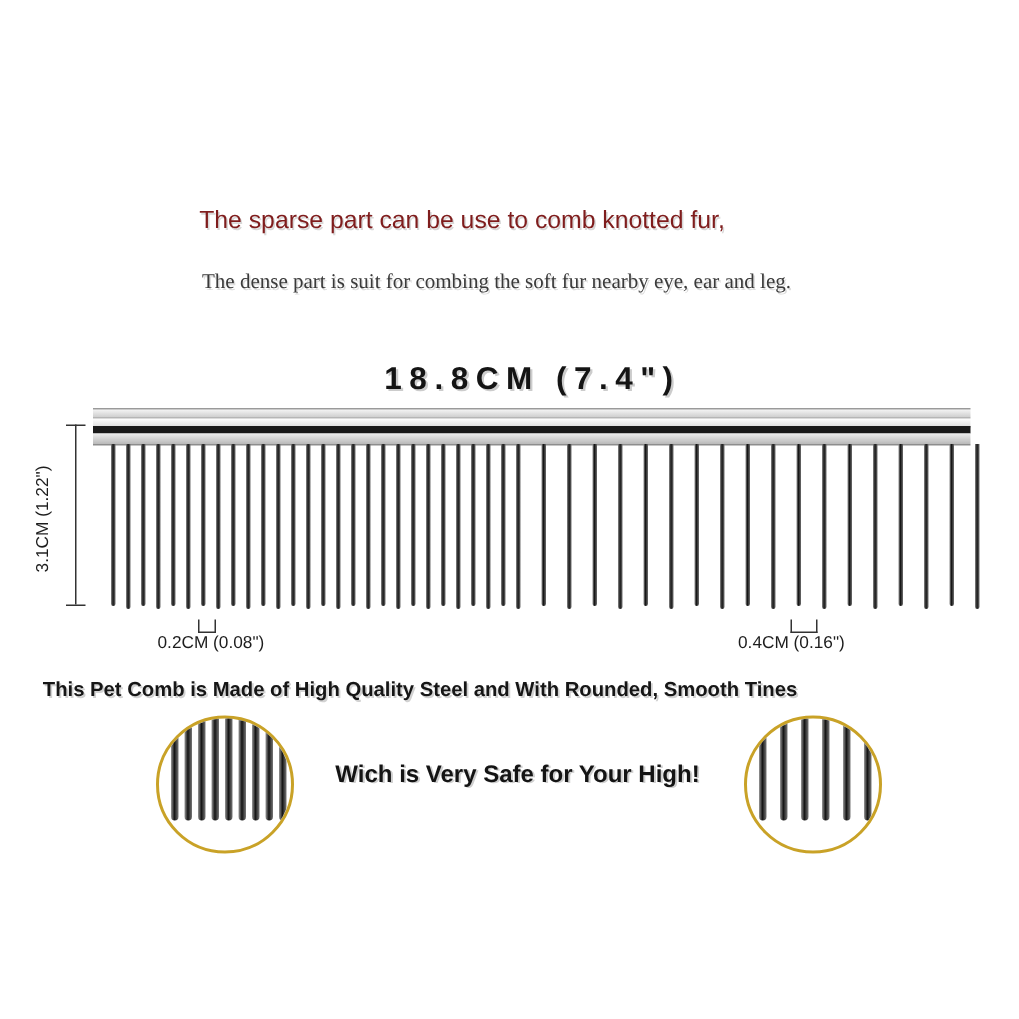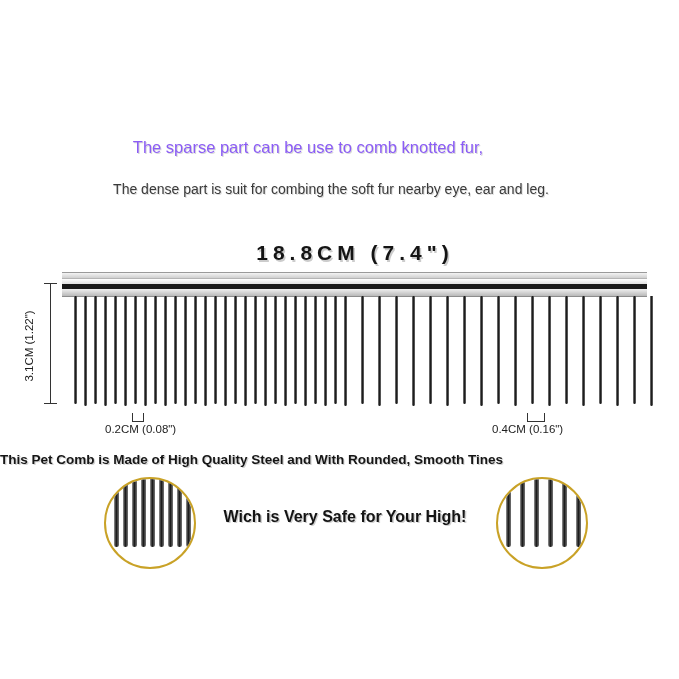--- a/index.html
+++ b/index.html
@@ -35,32 +35,33 @@
     text-shadow: 1.5px 1.5px 0 #cfcfcf;
     white-space: nowrap;
   }
   .sub1 {
     position: absolute;
     top: 138px;
     left: 0;
     width: 616px;
     text-align: center;
     font-size: 16.5px;
-    color: #8b5cf6;
+    color: #7f1d1d;
     text-shadow: 1px 1px 0 #d8d8d8;
   }
   .sub2 {
     position: absolute;
     top: 181px;
     left: 0;
     width: 662px;
     text-align: center;
     font-size: 14px;
     color: #3a3a3a;
     text-shadow: 1px 1px 0 #dcdcdc;
+    font-family: Liberation Serif, serif;
   }
 
   
   .width-label {
     position: absolute;
     top: 241px;
     left: 120px;
     width: 470px;
     text-align: center;
     font-size: 21px;
@@ -179,21 +180,21 @@
   #gap-left .brk { left: 27px; width: 10px; }
   #gap-right { left: 492px; top: 423px; }
   #gap-right .brk { left: 35px; width: 16px; }
 
   
   .steel-note {
     position: absolute;
     top: 452px;
     left: 0;
     width: 560px;
-    text-align: left;
+    text-align: center;
     font-size: 13.5px;
     font-weight: bold;
     color: #161616;
     text-shadow: 1.2px 1.2px 0 #d2d2d2;
     white-space: nowrap;
   }
 
   
   .zoom {
     position: absolute;

